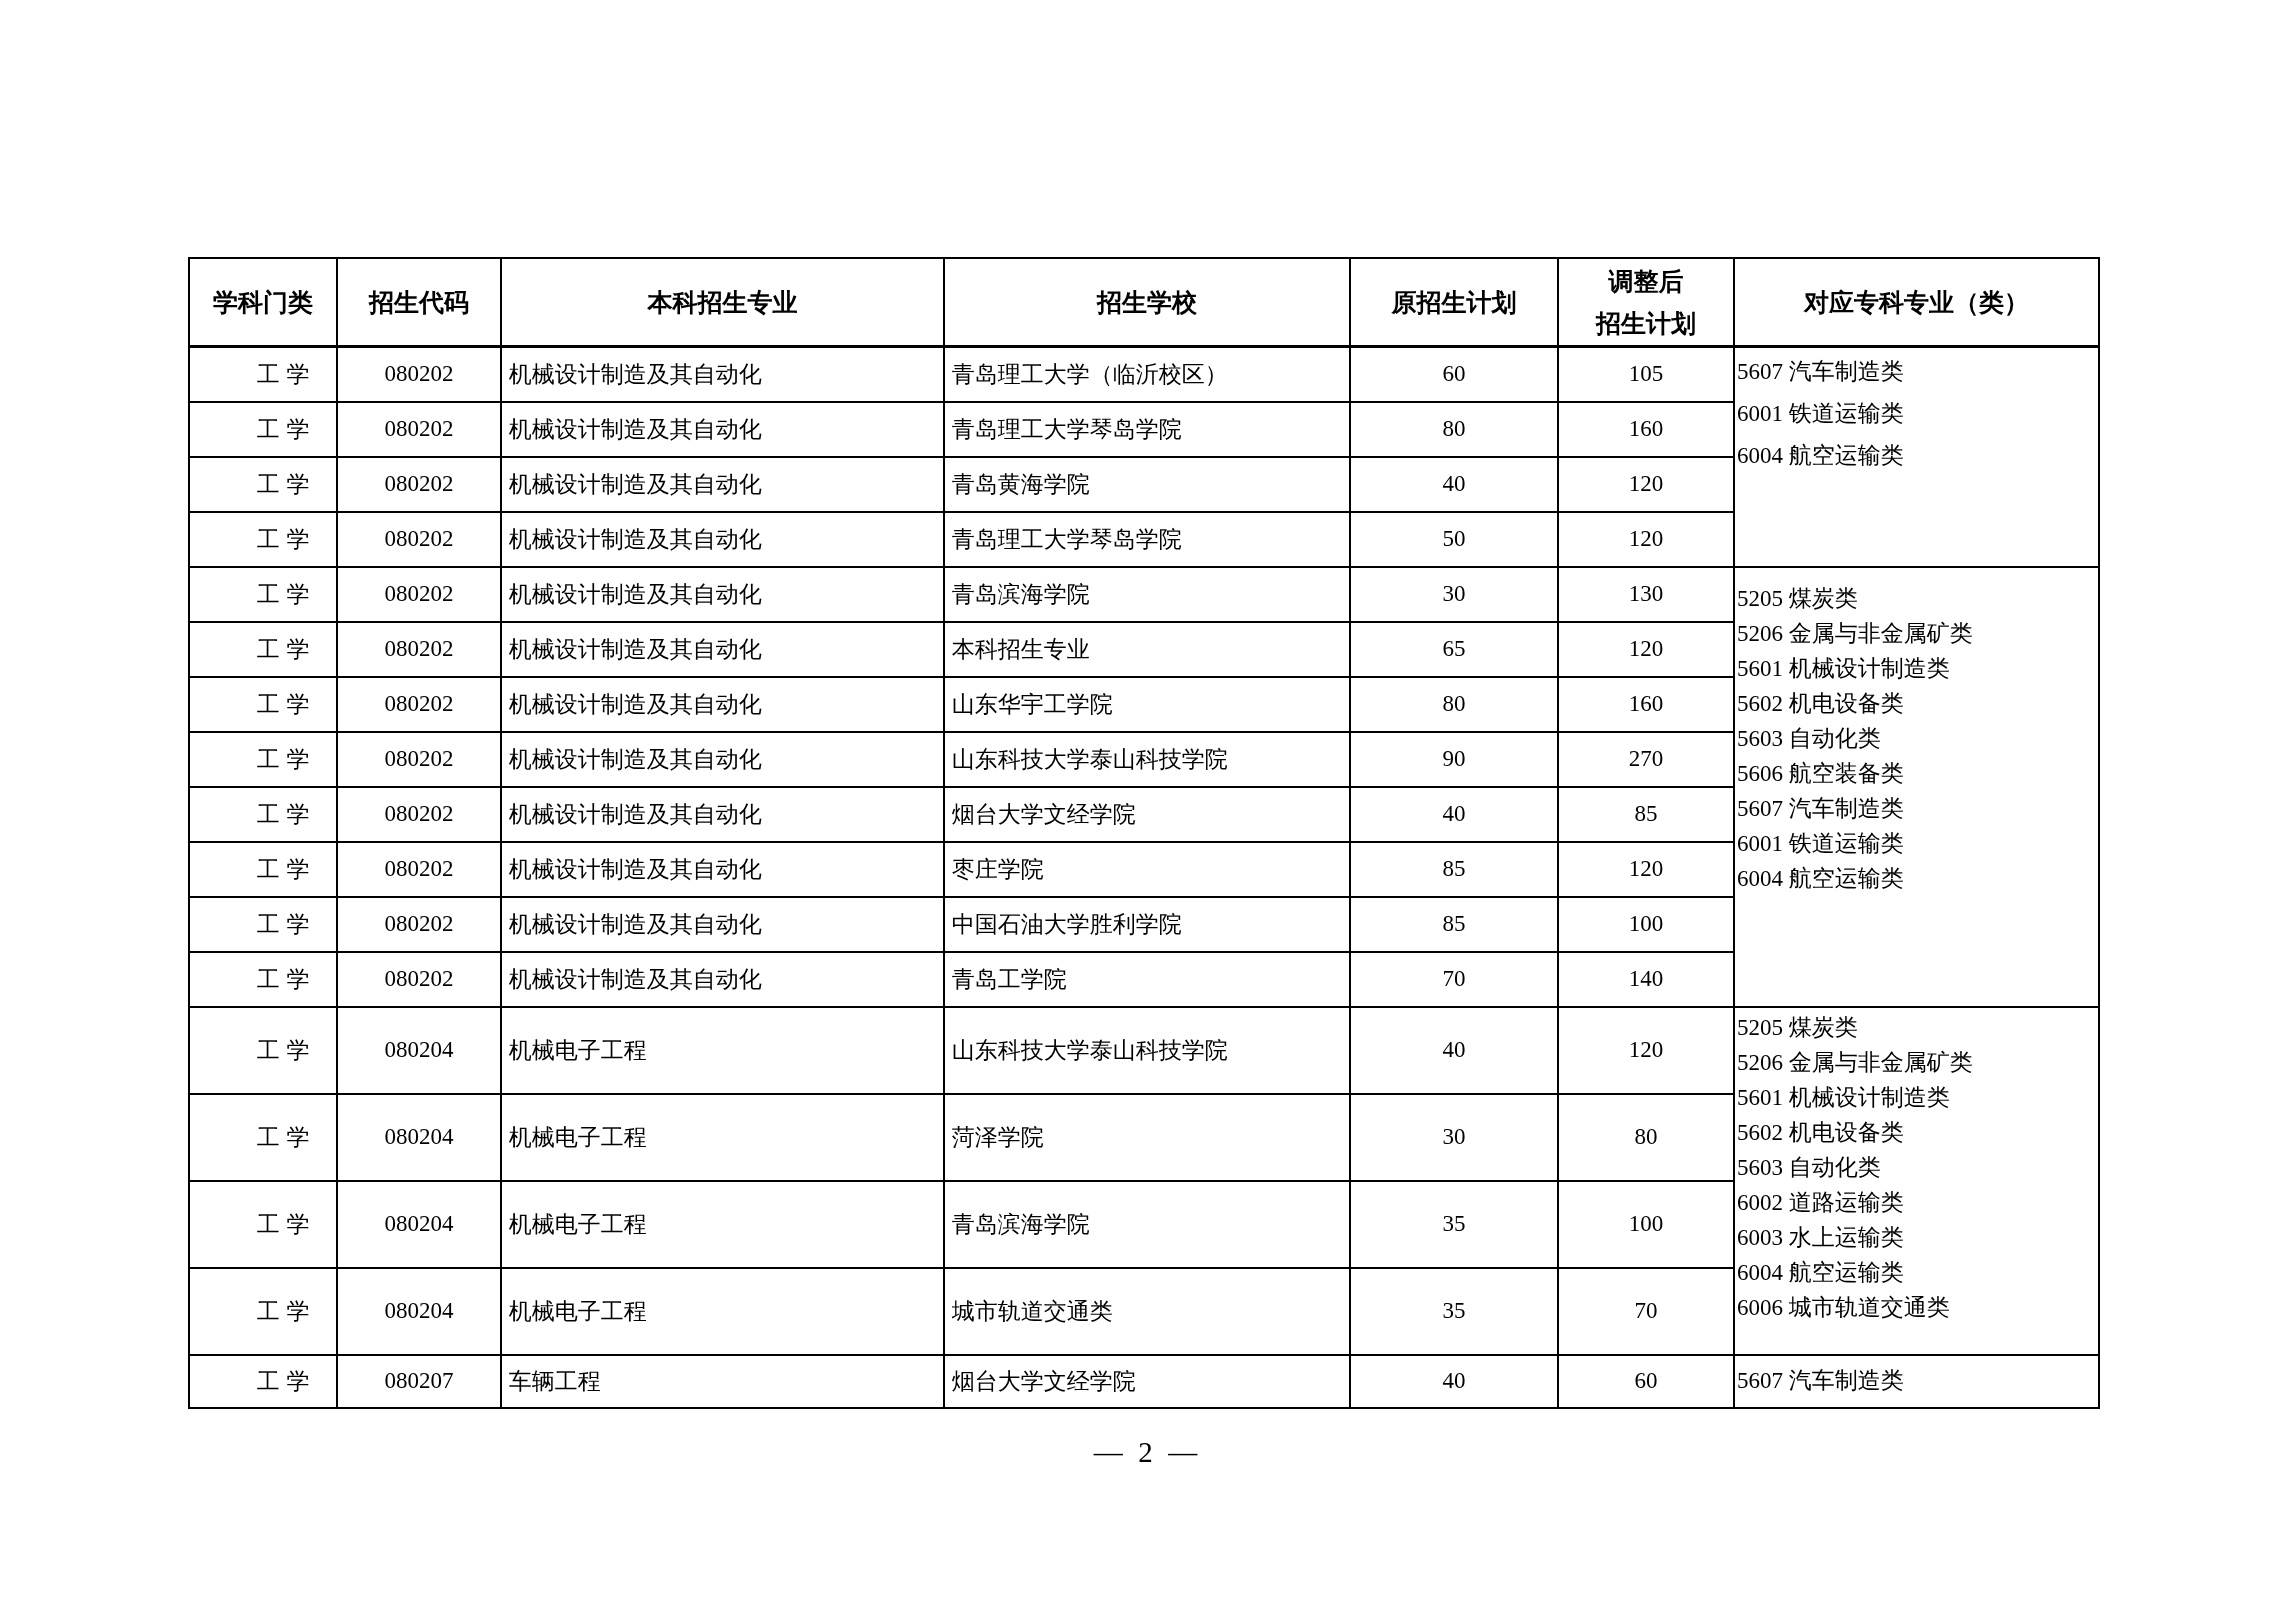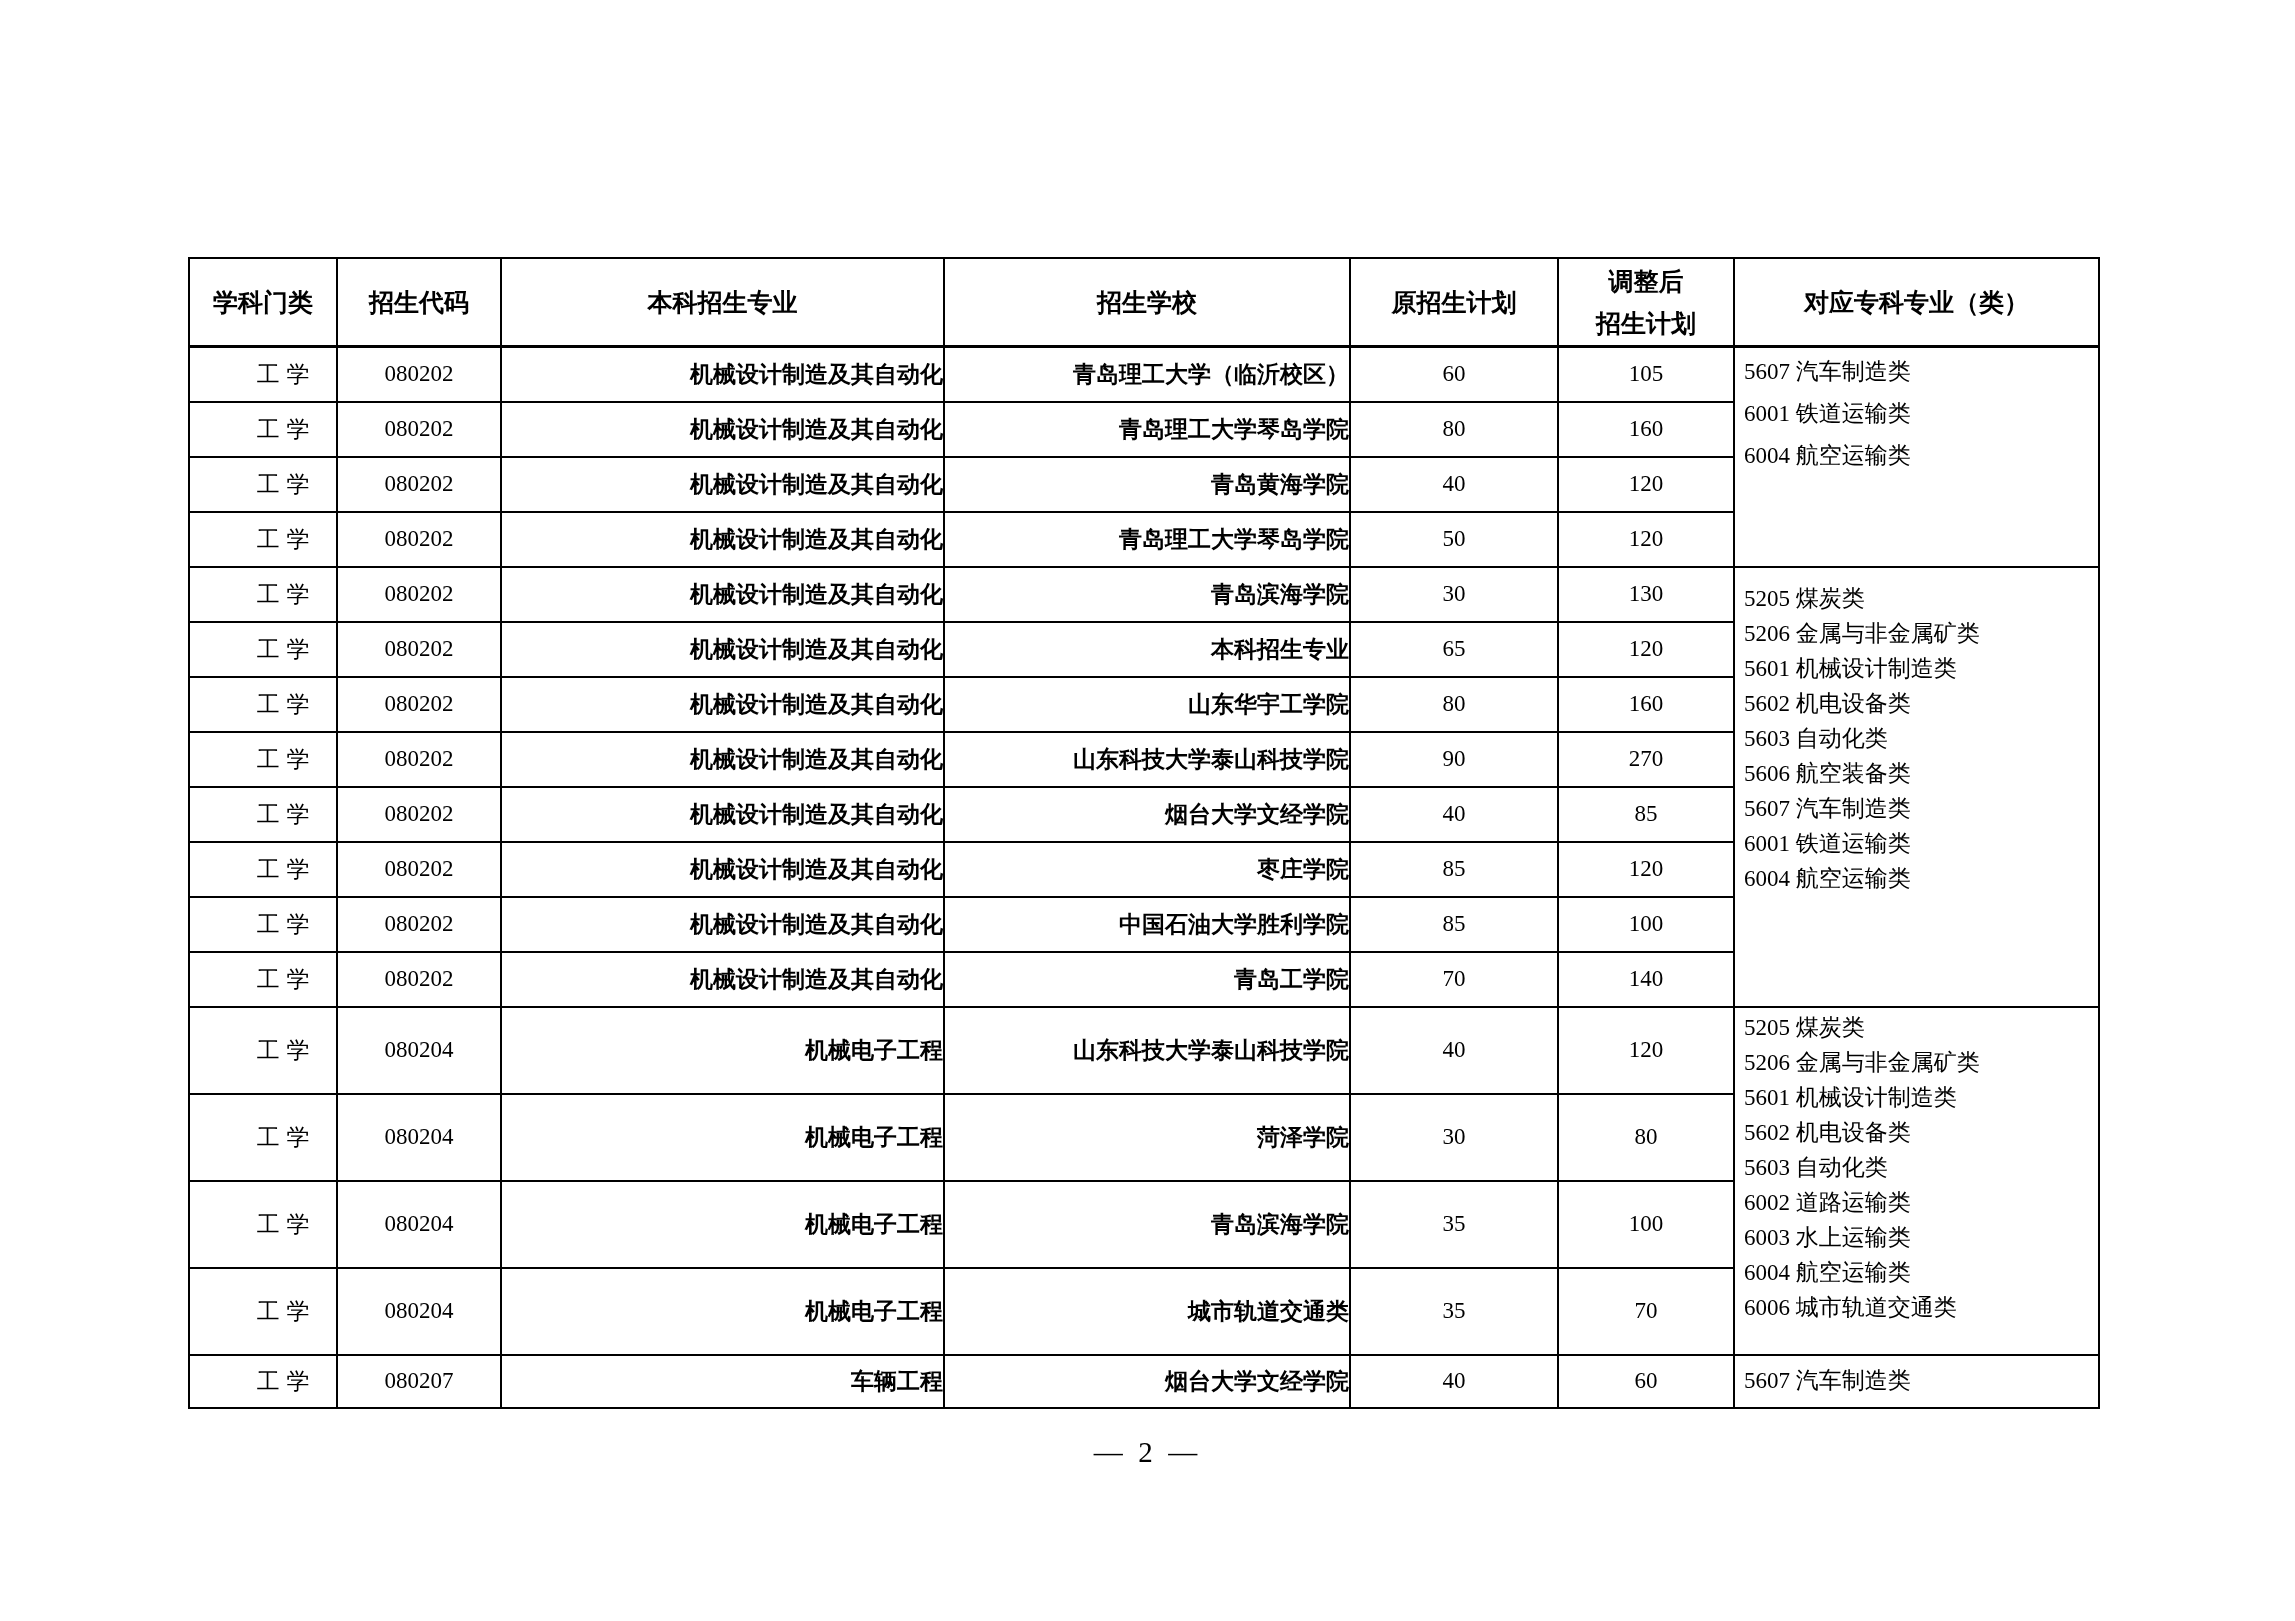--- a/index.html
+++ b/index.html
@@ -33,27 +33,27 @@
     font-size:25px;
     text-align:center;
     border-bottom-width:3.4px;
     vertical-align:middle;
   }
   tr.h-header{height:87px;}
   tr.h-s{height:55px;}
   tr.h-l{height:87px;}
   tr.h-last{height:53px;}
   .c-center{text-align:center;vertical-align:middle;}
-  .c-left{text-align:right;vertical-align:middle;padding-left:6.8px;padding-right:0;font-weight:bold;}
+  .c-left{text-align:left;vertical-align:middle;padding-left:6.8px;padding-right:0;}
   .cat{letter-spacing:6.8px;padding-left:48px;}
   .adj-line{line-height:42px;}
   .spec{
     text-align:left;
     vertical-align:top;
-    padding-left:9px;padding-right:4.1px;
+    padding-left:2px;padding-right:4.1px;
   }
   .spec-a{line-height:42px;padding-top:2.7px;}
   .spec-b{line-height:35px;padding-top:13.6px;}
   .spec-c{line-height:35px;padding-top:2px;}
   .spec-d{vertical-align:middle;line-height:30px;}
   .page-footer{
     position:absolute;
     left:0;top:1436px;
     width:2295px;
     text-align:center;

